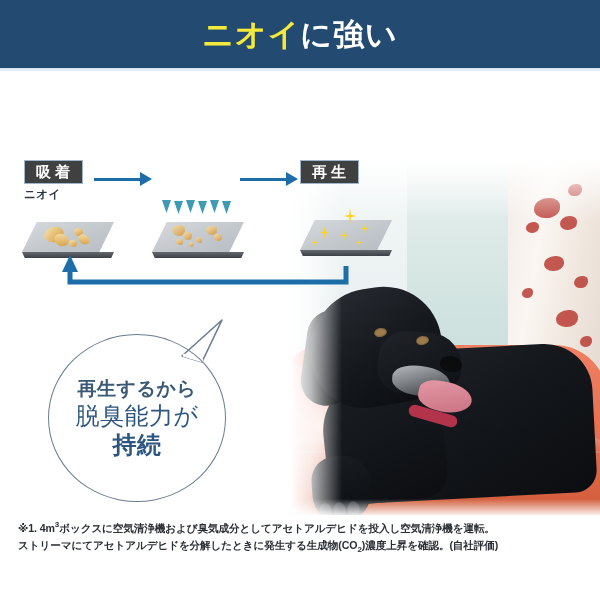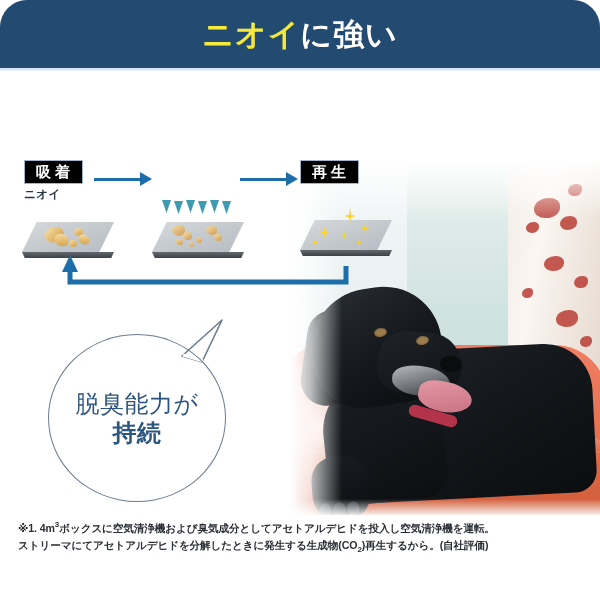--- a/index.html
+++ b/index.html
@@ -2,21 +2,21 @@
 <html lang="ja"><head>
 <meta charset="utf-8">
 <style>
   html,body{margin:0;padding:0;}
   body{
     width:600px;height:600px;overflow:hidden;
     background:#ffffff;
     font-family:"Liberation Sans","DejaVu Sans",sans-serif;
     -webkit-font-smoothing:antialiased;
   }
-  #page{position:relative;width:600px;height:600px;overflow:hidden;background:#fff;border-radius:27px;}
+  #page{position:relative;width:600px;height:600px;overflow:hidden;background:#fff;}
 
   
   .header-band{
     position:absolute;left:0;top:0;width:600px;height:68px;
     background:#234a70;
     display:flex;align-items:center;justify-content:center;
   }
   .header-band .htitle{
     font-size:31px;font-weight:bold;letter-spacing:1px;line-height:1;
     white-space:nowrap;
@@ -150,21 +150,21 @@
     background:linear-gradient(to top,rgba(255,255,255,.9),rgba(255,255,255,0));
   }
 
   
   .diagram{position:absolute;left:0;top:160px;width:600px;height:130px;}
   .step{position:absolute;width:120px;}
   .step.s1{left:24px;}
   .step.s2{left:155px;}
   .step.s3{left:300px;}
   .badge{
-    display:inline-block;background:#000000;color:#fff;
+    display:inline-block;background:#404040;color:#fff;
     border:1px solid #9fb6cc;
     font-size:15px;font-weight:bold;letter-spacing:4px;
     padding:2px 8px 3px 11px;line-height:1.15;white-space:nowrap;
   }
   .sub-label{
     color:#2b3642;font-size:11.5px;font-weight:bold;
     margin-top:3px;letter-spacing:.5px;white-space:nowrap;
   }
   .arrow{
     position:absolute;height:14px;display:flex;align-items:center;
@@ -356,22 +356,23 @@
       <path d="M346,106 L346,122 L70,122 L70,110" fill="none" stroke="#1d6ea8" stroke-width="5"></path>
       <polygon points="70,95 62,112 78,112" fill="#1d6ea8"></polygon>
     </svg>
   </div>
 
   <svg class="bubble-tail" viewBox="0 0 60 60">
     <path d="M6,38 L46,2 L26,44 Z" fill="#ffffff" stroke="#6b7d8f" stroke-width="1.6" stroke-linejoin="round"></path>
     <path d="M7,37 L27,43" stroke="#ffffff" stroke-width="3"></path>
   </svg>
   <div class="bubble">
+    <div class="l1">再生するから</div>
     <div class="l2">脱臭能力が</div>
     <div class="l3">持続</div>
   </div>
 
   <div class="footnote">
     <div><span>※1. 4m</span><sup>3</sup><span>ボックスに空気清浄機および臭気成分としてアセトアルデヒドを投入し空気清浄機を運転。</span></div>
-    <div><span>ストリーマにてアセトアルデヒドを分解したときに発生する生成物(CO</span><sub>2</sub><span>)再生するから。(自社評価)</span></div>
+    <div><span>ストリーマにてアセトアルデヒドを分解したときに発生する生成物(CO</span><sub>2</sub><span>)濃度上昇を確認。(自社評価)</span></div>
   </div>
 
 </div>
 
 </body></html>

